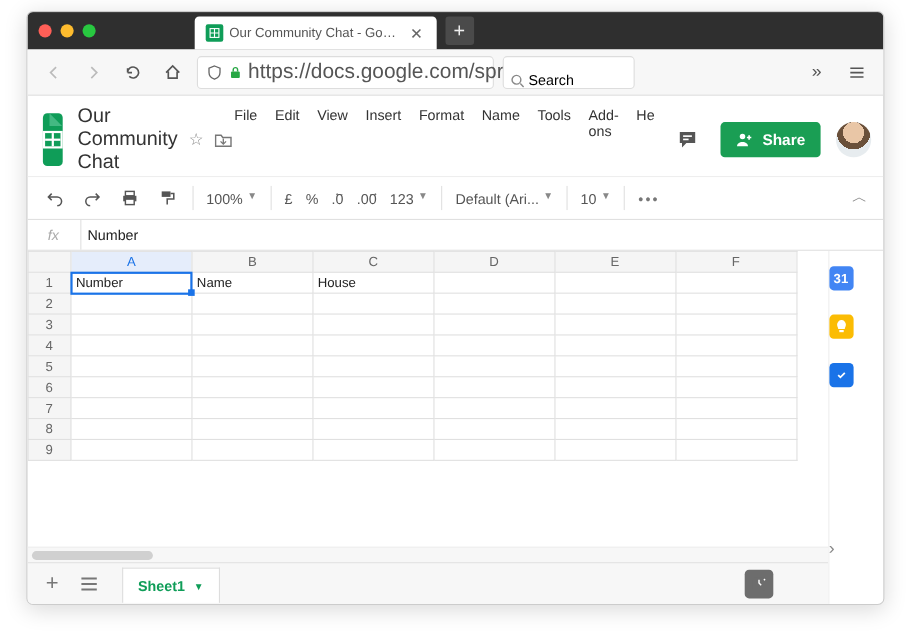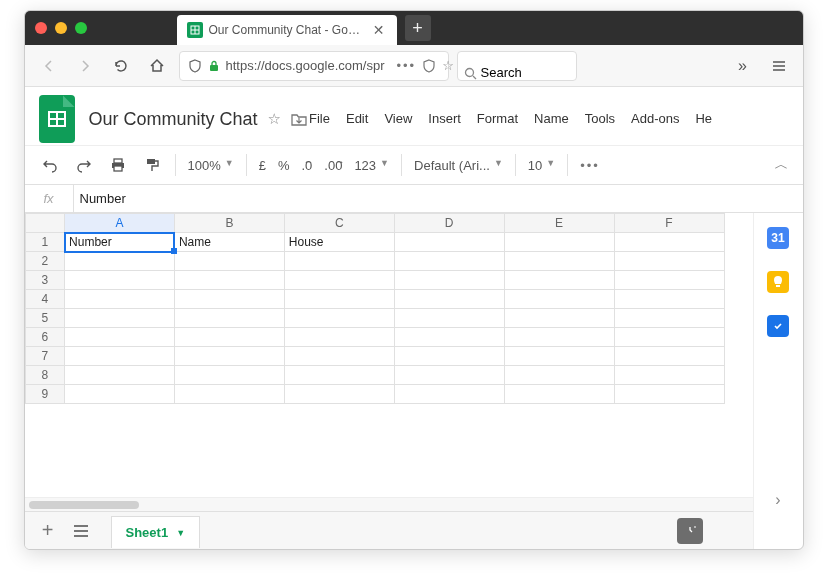--- a/index.html
+++ b/index.html
@@ -15,21 +15,21 @@
 .tab-fav { width:16px; height:16px; background:#0f9d58; border-radius:2px; display:flex;align-items:center;justify-content:center;}
 .tab-fav svg{width:10px;height:10px;fill:#fff}
 .tab-title{white-space:nowrap;overflow:hidden;text-overflow:ellipsis;flex:1}
 .tab-x{color:#666;font-size:14px;cursor:pointer;padding:0 2px}
 .newtab{width:26px;height:26px;background:#4a4a4a;color:#eee;font-size:18px;display:flex;align-items:center;justify-content:center;margin-left:8px;border-radius:3px}
 
 
 .navbar{height:42px;background:#f7f7f7;border-bottom:1px solid #e0e0e0;display:flex;align-items:center;padding:0 10px;gap:8px}
 .nav-btn{width:28px;height:28px;display:flex;align-items:center;justify-content:center;color:#555;border-radius:4px}
 .nav-btn.disabled{color:#bbb}
-.urlbar{flex:1;height:30px;border:1px solid #ddd;border-radius:4px;background:#fff;display:flex;align-items:center;padding:0 8px;gap:6px;font-size:13px;color:#555;max-width:270px}
+.urlbar{flex:1;height:30px;border:1px solid #ddd;border-radius:4px;background:#fff;display:flex;align-items:center;padding:0 8px;gap:6px;font-size:19px;color:#555;max-width:270px}
 .urlbar .lock{color:#28a745}
 .urlbar-dots{color:#777;letter-spacing:2px}
 .searchbox{width:120px;height:30px;border:1px solid #ddd;border-radius:4px;background:#fff;display:flex;align-items:flex-end;padding:0 6px;gap:4px;color:#000000;font-size:13px}
 .spacer{flex:1}
 
 
 .docheader{display:flex;align-items:center;padding:8px 14px 2px 14px;gap:14px}
 .sheets-logo{width:36px;height:48px;background:#0f9d58;border-radius:4px;position:relative;display:flex;align-items:center;justify-content:center}
 .sheets-logo::before{content:"";position:absolute;top:0;right:0;width:12px;height:12px;background:#43b982;clip-path:polygon(0 0,100% 100%,0 100%)}
 .sheets-logo .grid{width:18px;height:16px;background:transparent;border:2px solid #fff;position:relative}
@@ -73,21 +73,21 @@
 table.gs th.col{width:100px}
 table.gs td.rowh{width:36px;text-align:center;background:#f5f5f5;color:#666;padding:0}
 table.gs td.cell{padding:1px 4px;text-align:left;background:#fff}
 td.sel{outline:2px solid #1a73e8;outline-offset:-1px;position:relative}
 td.sel::after{content:"";position:absolute;right:-3px;bottom:-3px;width:6px;height:6px;background:#1a73e8}
 th.selh{background:#e5edfb!important;color:#1a73e8!important}
 .hscroll{height:14px;border-top:1px solid #eee;background:#f7f7f7;position:relative}
 .hscroll .thumb{position:absolute;left:4px;top:3px;height:8px;width:110px;background:#d0d0d0;border-radius:4px}
 
 
-.sidepanel{width:50px;border-left:1px solid #eee;display:flex;flex-direction:column;align-items:center;padding-top:14px;gap:22px}
+.sidepanel{width:50px;border-left:1px solid #eee;display:flex;flex-direction:column;align-items:flex-start;padding-top:14px;gap:22px}
 .sp-ico{width:22px;height:22px;border-radius:4px;display:flex;align-items:center;justify-content:center;font-size:12px;color:#fff;font-weight:bold}
 .sp-cal{background:#4285f4}
 .sp-keep{background:#fbbc04}
 .sp-tasks{background:#1a73e8}
 .sp-chev{margin-top:auto;margin-bottom:40px;color:#888;font-size:16px}
 
 
 .sheettabs{height:38px;border-top:1px solid #e0e0e0;display:flex;align-items:center;padding:0 10px;gap:12px;background:#f7f7f7}
 .st-btn{color:#777;font-size:20px;width:26px;text-align:center}
 .sheettab{background:#fff;border:1px solid #ddd;border-bottom:none;border-radius:0;padding:8px 14px;display:flex;align-items:center;gap:8px;color:#0f9d58;font-weight:bold;font-size:13px;margin-top:3px}
@@ -199,20 +199,38 @@
         <span>File</span>
         <span>Edit</span>
         <span>View</span>
         <span>Insert</span>
         <span>Format</span>
         <span>Name</span>
         <span>Tools</span>
         <span>Add-ons</span>
         <span>He</span>
       </div>
+    </div>
+    <div class="header-right">
+      <div class="comment-btn">
+          <svg width="20" height="20" viewBox="0 0 20 20">
+            <path d="M3 3h14v10H9l-4 4v-4H3z" fill="#555"></path>
+            <rect x="6" y="6" width="8" height="1.5" fill="#fff"></rect>
+            <rect x="6" y="9" width="5" height="1.5" fill="#fff"></rect>
+          </svg>
+        </div>
+      <button class="share-btn">
+        <svg viewBox="0 0 16 16">
+            <circle cx="6" cy="5" r="2.5" fill="#fff"></circle>
+            <path d="M1 14c0-2.5 2.2-4 5-4s5 1.5 5 4" fill="#fff"></path>
+            <path d="M12 4v4M10 6h4" stroke="#fff" stroke-width="1.5"></path>
+          </svg>
+        <span>Share</span>
+      </button>
+      <div class="avatar"></div>
     </div>
   </div>
 
   <div class="toolbar">
     <div class="tb-ico">
         <svg width="16" height="16" viewBox="0 0 16 16">
           <path d="M5 4 2 7l3 3M2 7h8a4 4 0 0 1 0 8" fill="none" stroke="#555" stroke-width="1.4"></path>
         </svg>
       </div>
     <div class="tb-ico">

